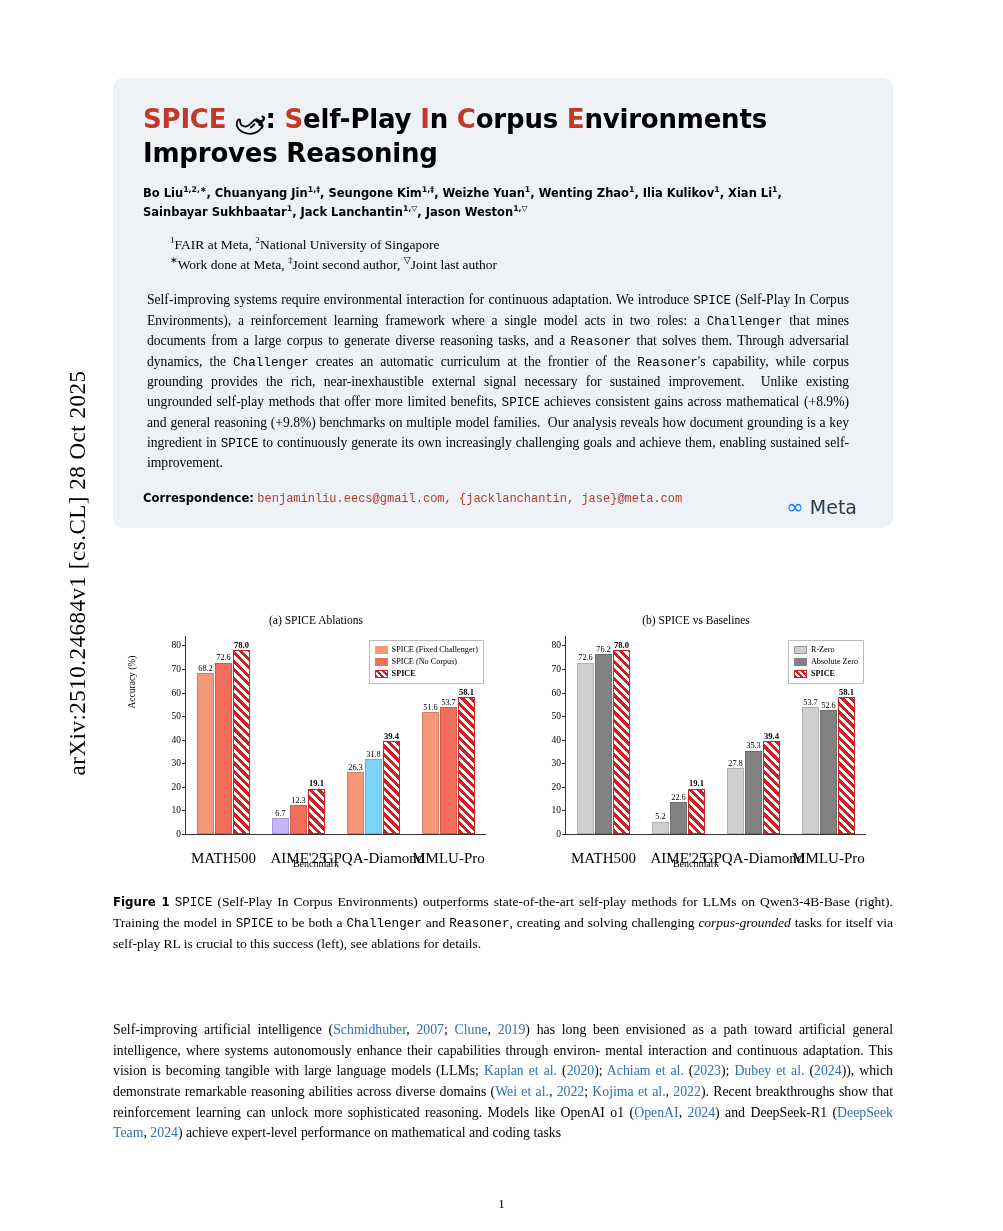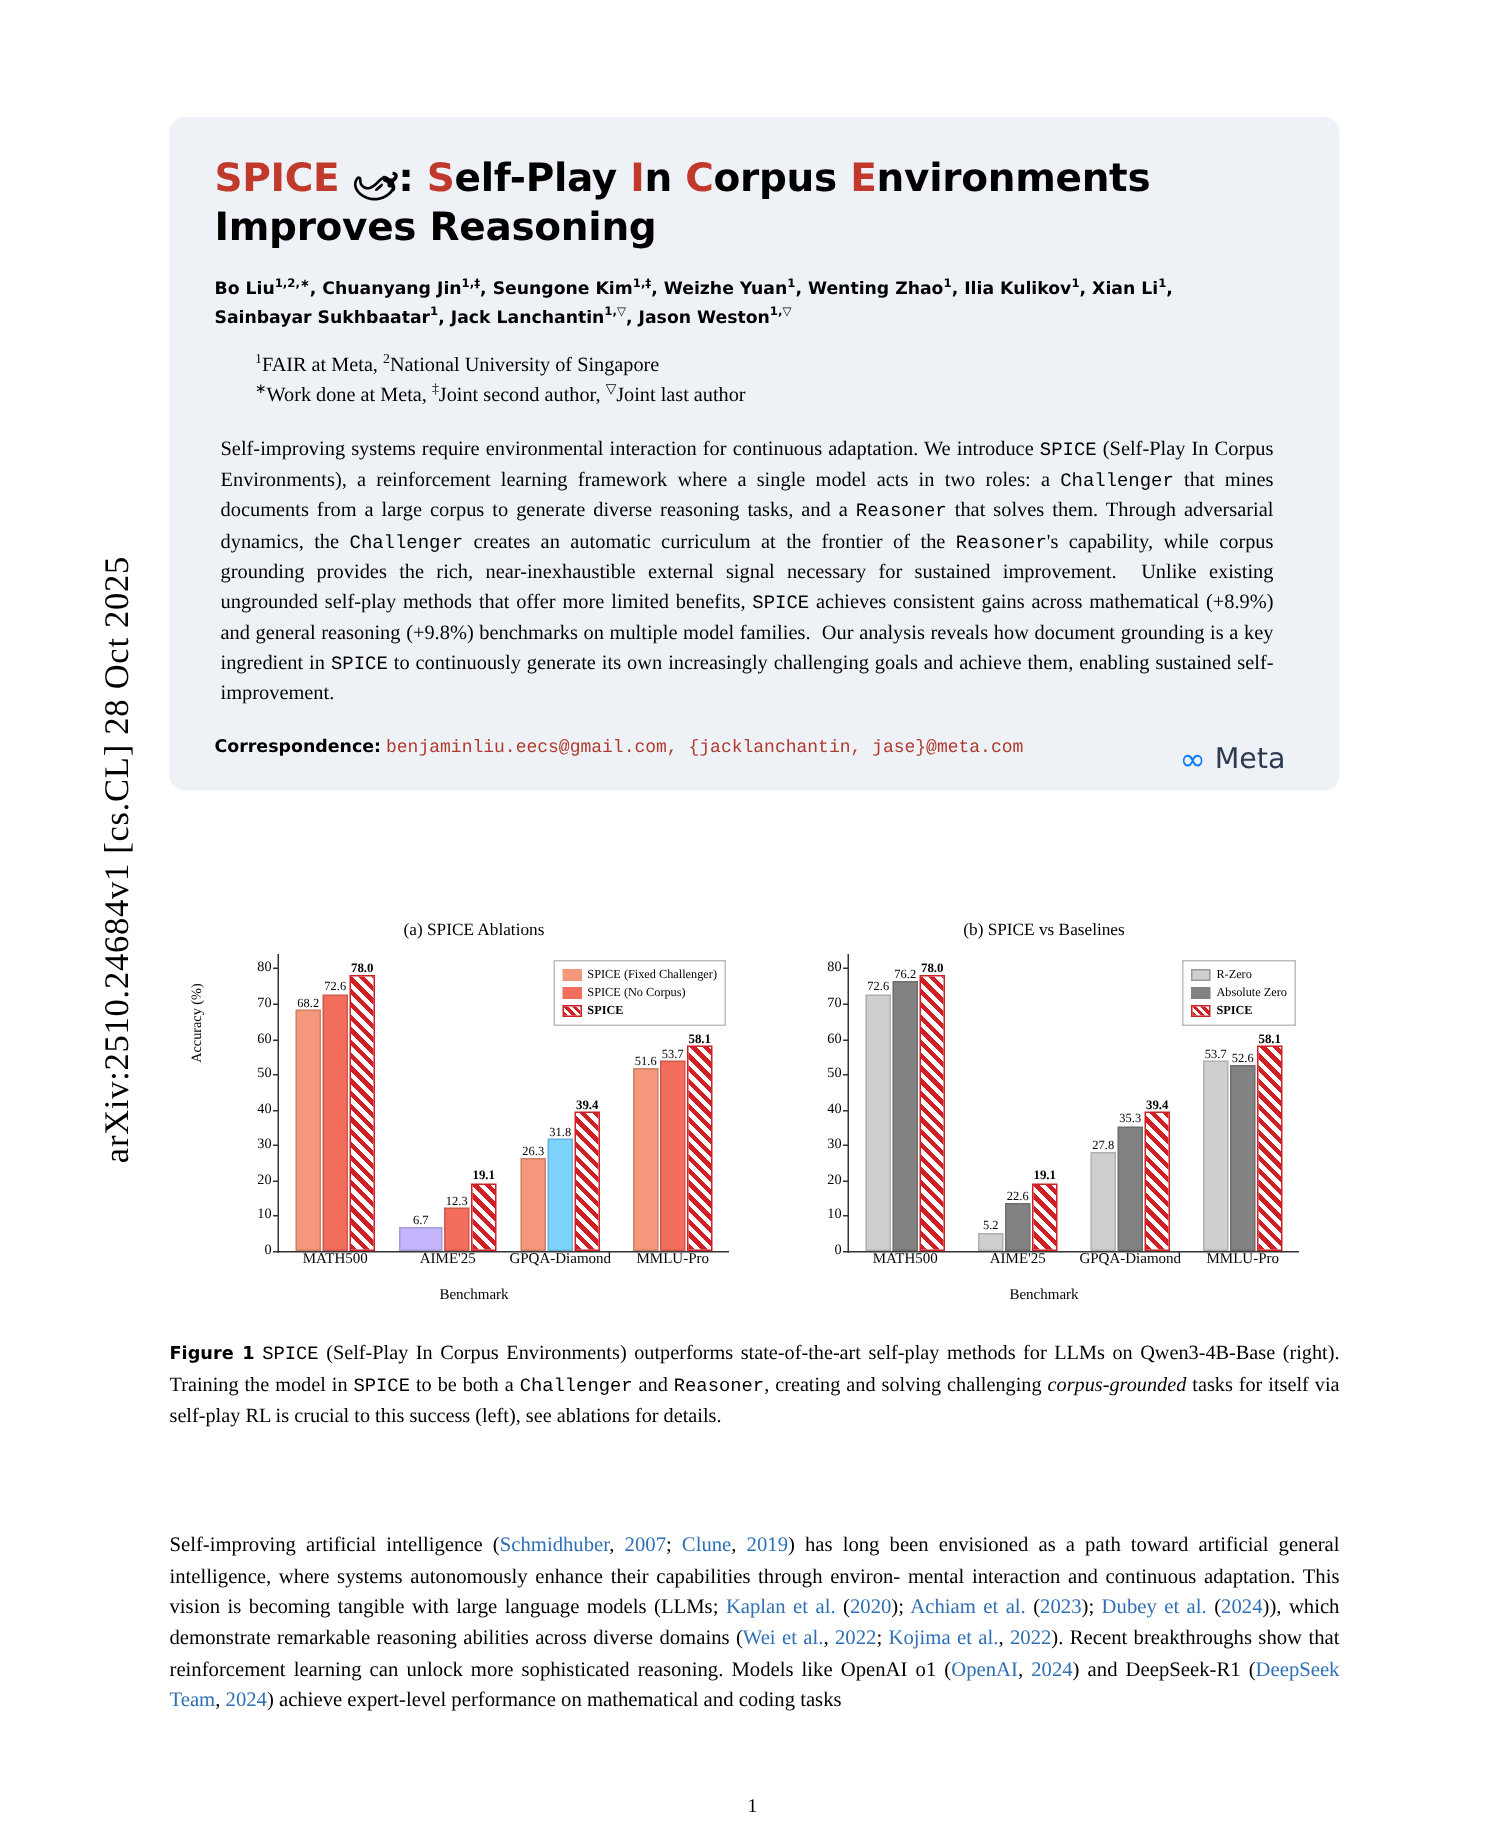--- a/index.html
+++ b/index.html
@@ -122,22 +122,22 @@
   .ytickmark{position:absolute;right:100%;width:4px;height:1px;background:#333;}
   .group{position:absolute;bottom:0;display:flex;align-items:flex-end;justify-content:center;gap:1px;}
   .bar{position:relative;}
   .bar span{
     position:absolute;bottom:100%;left:50%;transform:translateX(-50%);
     font-size:8.3px;white-space:nowrap;margin-bottom:1.5px;
     font-family:"Liberation Serif", serif;
   }
   .bar.spice span{font-weight:bold;font-size:8.6px;}
   .xtick{
-    position:absolute;top:100%;margin-top:0;left:50%;transform:translateX(-50%);
-    font-size:10px;white-space:nowrap;font-family:"Liberation Serif", serif;
+    position:absolute;top:100%;margin-top:16px;left:50%;transform:translateX(-50%);
+    font-size:15px;white-space:nowrap;font-family:"Liberation Serif", serif;
   }
   .legend{
     position:absolute;
     border:1px solid #bdbdbd;background:#fff;
     padding:3px 5px;font-size:8.2px;font-family:"Liberation Serif", serif;
     line-height:1.45;
   }
   .legend div{display:flex;align-items:center;gap:4px;white-space:nowrap;}
   .swatch{width:13px;height:8px;display:inline-block;}
   .hatch-red{
@@ -261,21 +261,21 @@
             </div>
             <div class="bar" style="width: 17px; height: 171.129px; background: rgb(242, 109, 91); border: 0.5px solid rgba(0, 0, 0, 0.15); box-sizing: border-box;">
               <span>72.6</span>
             </div>
             <div class="bar spice" style="width: 17px; height: 183.857px; background: repeating-linear-gradient(45deg, rgb(207, 32, 38) 0px, rgb(207, 32, 38) 3px, rgb(255, 255, 255) 3px, rgb(255, 255, 255) 6px); border: 1px solid rgb(207, 32, 38); box-sizing: border-box;">
               <span>78.0</span>
             </div>
             <div class="xtick">MATH500</div>
           </div>
           <div class="group" style="left: 75px; width: 75px;">
-            <div class="bar" style="width: 29px; height: 15.7929px; background: #c4b5fd; border: 0.5px solid rgba(0, 0, 0, 0.15); box-sizing: border-box;">
+            <div class="bar" style="width: 17px; height: 15.7929px; background: #c4b5fd; border: 0.5px solid rgba(0, 0, 0, 0.15); box-sizing: border-box;">
               <span>6.7</span>
             </div>
             <div class="bar" style="width: 17px; height: 28.9929px; background: rgb(242, 109, 91); border: 0.5px solid rgba(0, 0, 0, 0.15); box-sizing: border-box;">
               <span>12.3</span>
             </div>
             <div class="bar spice" style="width: 17px; height: 45.0214px; background: repeating-linear-gradient(45deg, rgb(207, 32, 38) 0px, rgb(207, 32, 38) 3px, rgb(255, 255, 255) 3px, rgb(255, 255, 255) 6px); border: 1px solid rgb(207, 32, 38); box-sizing: border-box;">
               <span>19.1</span>
             </div>
             <div class="xtick">AIME'25</div>
           </div>

